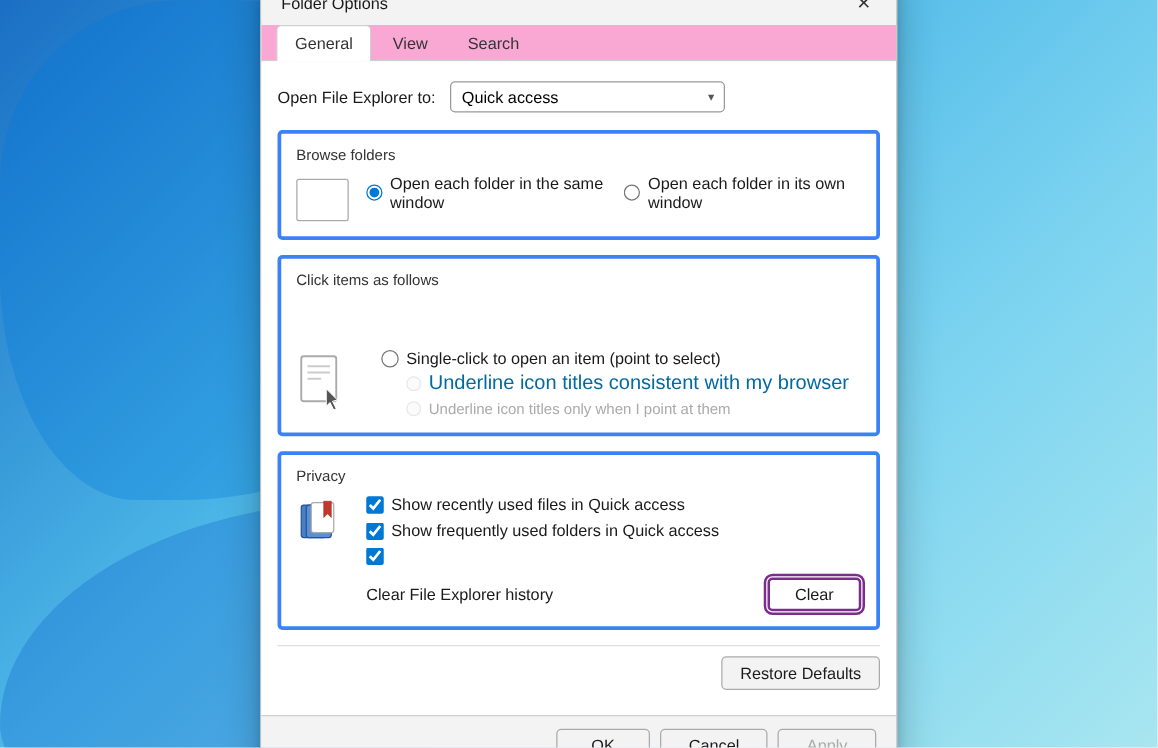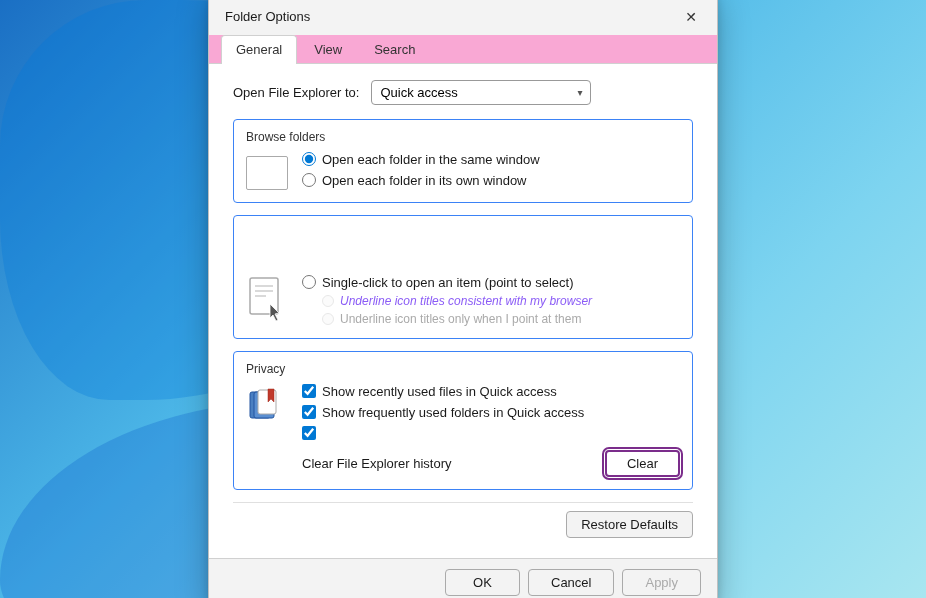--- a/index.html
+++ b/index.html
@@ -86,21 +86,21 @@
       border-color: #d0d0d0;
       border-bottom-color: #ffffff;
       margin-bottom: -1px;
       position: relative;
       z-index: 1;
     }
 
     
     .dialog-content {
       background: #ffffff;
-      padding: 16px 24px;
+      padding: 16px 13px;
     }
 
     
     .open-explorer-row {
       display: flex;
       align-items: center;
       margin-bottom: 14px;
     }
     .open-explorer-label {
       margin-right: 12px;
@@ -119,21 +119,21 @@
       cursor: pointer;
       max-width: 220px;
     }
     .dropdown-arrow {
       color: #555;
       font-size: 10px;
     }
 
     
     .section-box {
-      border: 1px solid #3b82f6;
+      border: 3px solid #3b82f6;
       border-radius: 4px;
       padding: 10px 12px 12px 12px;
       margin-bottom: 12px;
     }
     .section-legend {
       font-size: 12px;
       color: #333;
       font-weight: 400;
       margin-bottom: 8px;
     }
@@ -148,21 +148,21 @@
       width: 42px;
       height: 34px;
       border: 1.5px solid #aaa;
       background: white;
       border-radius: 2px;
       margin-top: 4px;
       flex-shrink: 0;
     }
     .radio-group {
       display: flex;
-      flex-direction: column;
+      flex-direction: row;
       gap: 6px;
     }
     .radio-item {
       display: flex;
       align-items: center;
       gap: 6px;
       cursor: pointer;
     }
     .radio-input {
       width: 14px;
@@ -171,22 +171,22 @@
       cursor: pointer;
     }
     .radio-label {
       font-size: 13px;
       color: #1a1a1a;
     }
 
     
     .click-items-inner {
       display: flex;
-      align-items: flex-end;
-      gap: 14px;
+      align-items: center;
+      gap: 26px;
       margin-top: 48px;
     }
     .click-icon {
       width: 42px;
       height: 50px;
       flex-shrink: 0;
       position: relative;
       margin-top: 2px;
     }
     .click-radio-group {
@@ -357,41 +357,42 @@
             </label>
             <label class="radio-item">
               <input type="radio" class="radio-input" name="browse" style="">
               <span class="radio-label">Open each folder in its own window</span>
             </label>
           </div>
         </div>
       </div>
 
       <div class="section-box">
+        <div class="section-legend">Click items as follows</div>
         <div class="click-items-inner">
 
           <div class="click-icon">
             <svg viewBox="0 0 42 50" width="42" height="50">
 
               <rect x="4" y="2" width="28" height="36" rx="2" fill="white" stroke="#aaa" stroke-width="1.5"></rect>
               <line x1="9" y1="10" x2="27" y2="10" stroke="#ccc" stroke-width="1.5"></line>
               <line x1="9" y1="15" x2="27" y2="15" stroke="#ccc" stroke-width="1.5"></line>
               <line x1="9" y1="20" x2="20" y2="20" stroke="#ccc" stroke-width="1.5"></line>
 
               <path d="M24 28 L24 42 L27 39 L30 45 L32 44 L29 38 L33 37 Z" fill="#555" stroke="white" stroke-width="0.8"></path>
             </svg>
           </div>
           <div class="click-radio-group">
             <label class="radio-item">
               <input type="radio" class="radio-input" name="click" style="">
               <span class="radio-label">Single-click to open an item (point to select)</span>
             </label>
             <div class="radio-sub">
               <input type="radio" class="radio-input" name="underline" disabled="" style="opacity: 0.5;">
-              <span class="radio-label" style="color:#8b5cf6; font-size:12px;font-style:italic;">Underline icon titles consistent with my browser</span>
+              <span class="radio-label" style="color:#0369a1; font-size:16px;">Underline icon titles consistent with my browser</span>
             </div>
             <div class="radio-sub">
               <input type="radio" class="radio-input" name="underline" disabled="" style="opacity: 0.5;">
               <span class="radio-label" style="color:#aaa; font-size:12px;">Underline icon titles only when I point at them</span>
             </div>
           </div>
         </div>
       </div>
 
       <div class="section-box">

